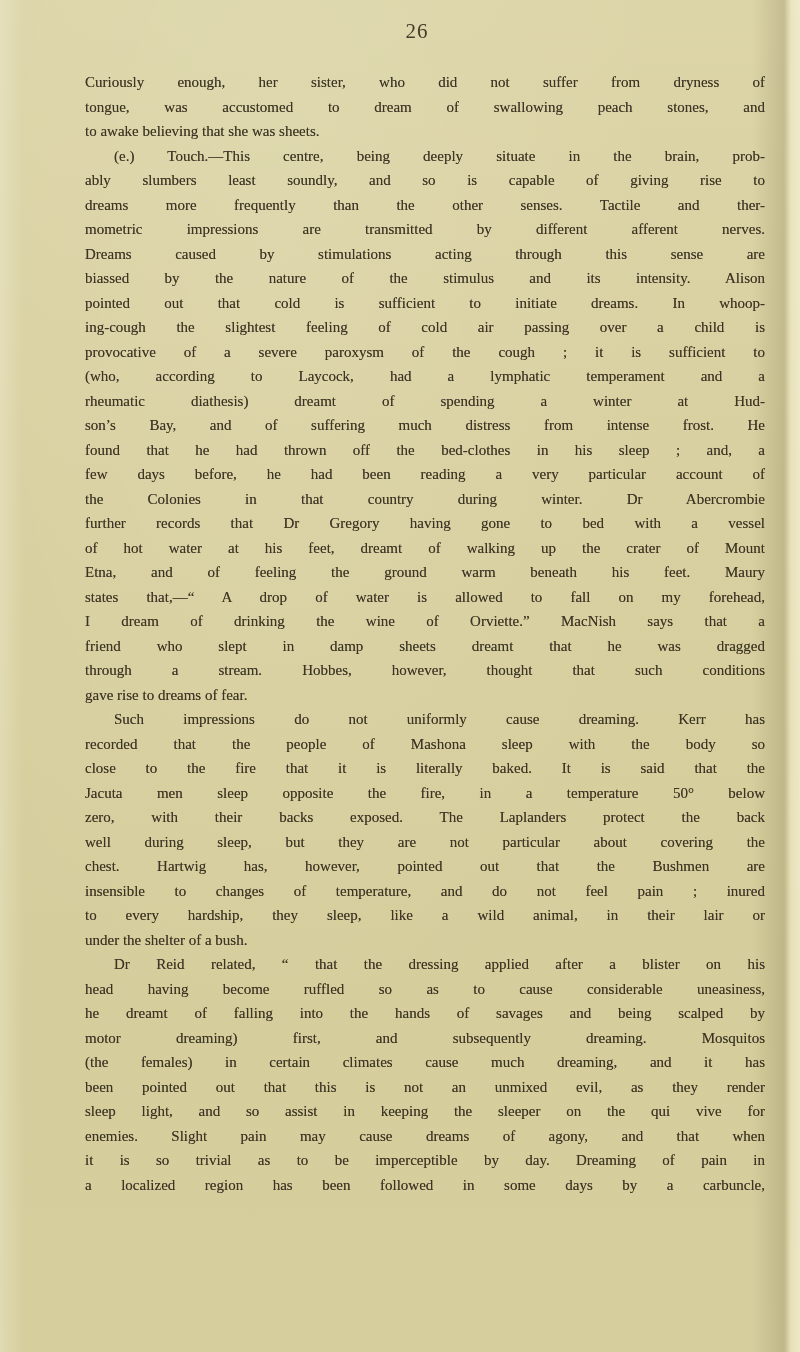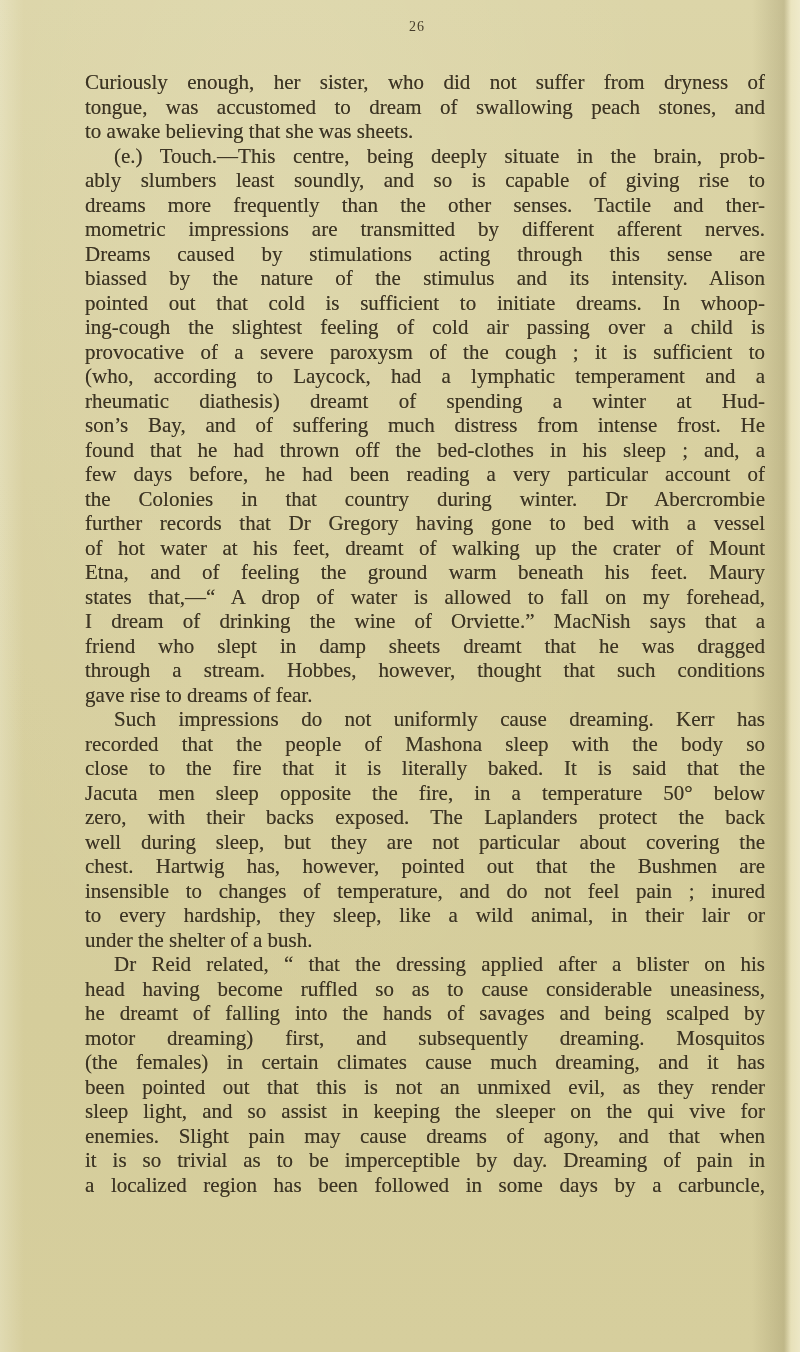--- a/index.html
+++ b/index.html
@@ -25,30 +25,30 @@
         rgba(255,250,224,0.42) 791px,
         rgba(255,252,232,0.55) 800px),
       linear-gradient(180deg, #dcd5a8 0%, #d8d0a0 35%, #d5cd9b 75%, #d6ce9d 100%);
   }
   .page-number {
     position: absolute;
     top: 19px;
     left: 85px;
     width: 664px;
     text-align: center;
-    font-size: 14px;
+    font-size: 21px;
     letter-spacing: 1px;
     color: #453c2a;
   }
   .text-block {
     position: absolute;
     left: 85px;
     top: 70px;
     width: 680px;
-    font-size: 21px;
+    font-size: 15px;
     line-height: 24.5px;
     color: #3c3424;
     text-shadow: 0 0 0.5px rgba(55,45,25,0.55);
   }
   .line {
     height: 24.5px;
     text-align: justify;
     text-align-last: justify;
     text-justify: inter-word;
     white-space: normal;

